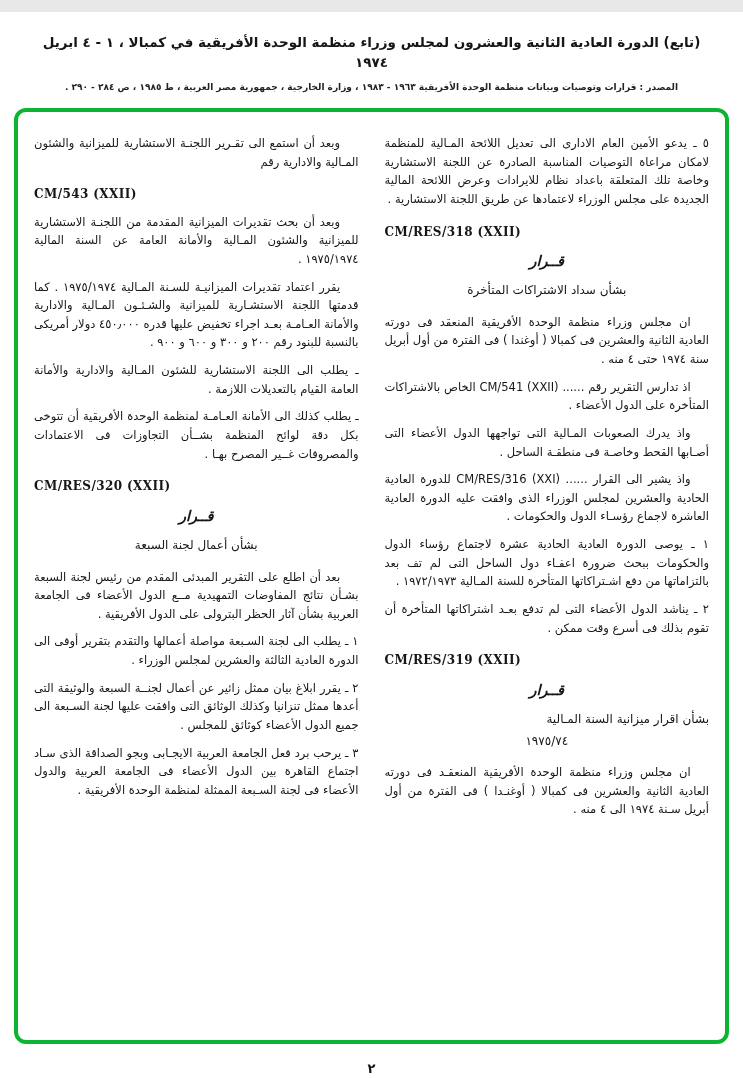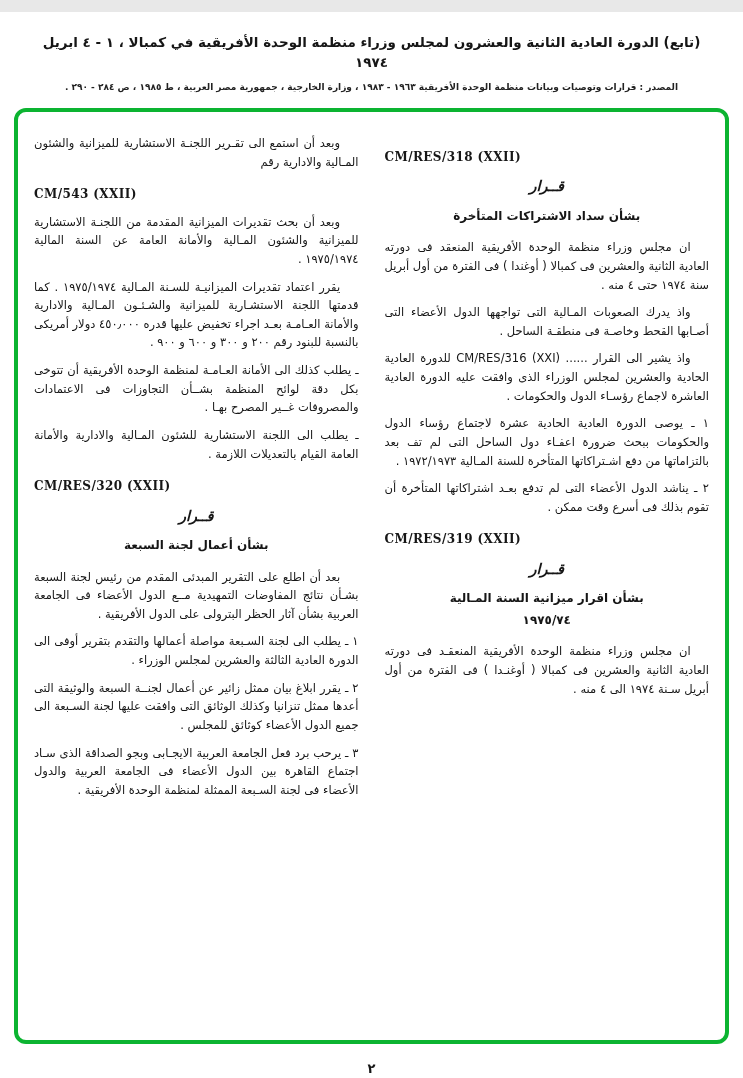--- a/index.html
+++ b/index.html
@@ -68,25 +68,25 @@
   }
   .heading {
     text-align: center;
     font-weight: bold;
     font-size: 14.5px;
     margin: 4px 0 8px 0;
     font-style: italic;
   }
   .subject {
     text-align: center;
-    font-weight: bold;
+    font-weight: normal;
     font-size: 12px;
     margin: 0 0 12px 0;
   }
-  .subject.tight { margin-bottom: 2px; }
+  .subject.tight { margin-bottom: 2px; text-align: right; }
   
   .page-number {
     position: absolute;
     bottom: 14px;
     left: 0;
     right: 0;
     text-align: center;
     font-size: 13px;
     font-weight: bold;
   }
@@ -98,42 +98,44 @@
 
   <div class="header">
     <div class="doc-title">(تابع) الدورة العادية الثانية والعشرون لمجلس وزراء منظمة الوحدة الأفريقية في كمبالا ، ١ - ٤ ابريل ١٩٧٤</div>
     <div class="doc-source">المصدر : قرارات وتوصيات وبيانات منظمة الوحدة الأفريقية ١٩٦٣ - ١٩٨٣ ، وزارة الخارجية ، جمهورية مصر العربية ، ط ١٩٨٥ ، ص ٢٨٤ - ٢٩٠ .</div>
   </div>
 
   <div class="frame" style="border-color: rgb(12, 180, 49);">
     <div class="columns">
 
       <section class="col">
+        <p class="item">٥ ـ يدعو الأمين العام الادارى الى تعديل اللائحة المـالية للمنظمة لامكان مراعاة التوصيات المناسبة الصادرة عن اللجنة الاستشارية وخاصة تلك المتعلقة باعداد نظام للايرادات وعرض اللائحة المالية الجديدة على مجلس الوزراء لاعتمادها عن طريق اللجنة الاستشارية .</p>
         <div class="ref">CM/RES/318  (XXII)</div>
         <div class="heading">قــرار</div>
         <div class="subject">بشأن سداد الاشتراكات المتأخرة</div>
         <p class="para">ان مجلس وزراء منظمة الوحدة الأفريقية المنعقد فى دورته العادية الثانية والعشرين فى كمبالا ( أوغندا ) فى الفترة من أول أبريل سنة ١٩٧٤ حتى ٤ منه .</p>
+        <p class="para">اذ تدارس التقرير رقم ...... CM/541 (XXII) الخاص بالاشتراكات المتأخرة على الدول الأعضاء .</p>
         <p class="para">واذ يدرك الصعوبات المـالية التى تواجهها الدول الأعضاء التى أصـابها القحط وخاصـة فى منطقـة الساحل .</p>
         <p class="para">واذ يشير الى القرار ...... CM/RES/316 (XXI) للدورة العادية الحادية والعشرين لمجلس الوزراء الذى وافقت عليه الدورة العادية العاشرة لاجماع رؤسـاء الدول والحكومات .</p>
         <p class="item">١ ـ يوصى الدورة العادية الحادية عشرة لاجتماع رؤساء الدول والحكومات ببحث ضرورة اعفـاء دول الساحل التى لم تف بعد بالتزاماتها من دفع اشـتراكاتها المتأخرة للسنة المـالية ١٩٧٢/١٩٧٣ .</p>
         <p class="item">٢ ـ يناشد الدول الأعضاء التى لم تدفع بعـد اشتراكاتها المتأخرة أن تقوم بذلك فى أسرع وقت ممكن .</p>
         <div class="ref">CM/RES/319  (XXII)</div>
         <div class="heading">قــرار</div>
         <div class="subject tight">بشأن اقرار ميزانية السنة المـالية</div>
         <div class="subject">١٩٧٥/٧٤</div>
         <p class="para">ان مجلس وزراء منظمة الوحدة الأفريقية المنعقـد فى دورته العادية الثانية والعشرين فى كمبالا ( أوغنـدا ) فى الفترة من أول أبريل سـنة ١٩٧٤ الى ٤ منه .</p>
       </section>
 
       <section class="col">
         <p class="para">وبعد أن استمع الى تقـرير اللجنـة الاستشارية للميزانية والشئون المـالية والادارية رقم</p>
         <div class="ref">CM/543  (XXII)</div>
         <p class="para">وبعد أن بحث تقديرات الميزانية المقدمة من اللجنـة الاستشارية للميزانية والشئون المـالية والأمانة العامة عن السنة المالية ١٩٧٥/١٩٧٤ .</p>
         <p class="para">يقرر اعتماد تقديرات الميزانيـة للسـنة المـالية ١٩٧٥/١٩٧٤ . كما قدمتها اللجنة الاستشـارية للميزانية والشـئـون المـالية والادارية والأمانة العـامـة بعـد اجراء تخفيض عليها قدره ٤٥٠٫٠٠٠ دولار أمريكى بالنسبة للبنود رقم ٢٠٠ و ٣٠٠ و ٦٠٠ و ٩٠٠ .</p>
+        <p class="item">ـ يطلب الى اللجنة الاستشارية للشئون المـالية والادارية والأمانة العامة القيام بالتعديلات اللازمة .</p>
         <p class="item">ـ يطلب كذلك الى الأمانة العـامـة لمنظمة الوحدة الأفريقية أن تتوخى بكل دقة لوائح المنظمة بشــأن التجاوزات فى الاعتمادات والمصروفات غــير المصرح بهـا .</p>
-        <p class="item">ـ يطلب الى اللجنة الاستشارية للشئون المـالية والادارية والأمانة العامة القيام بالتعديلات اللازمة .</p>
         <div class="ref">CM/RES/320  (XXII)</div>
         <div class="heading">قــرار</div>
         <div class="subject">بشأن أعمال لجنة السبعة</div>
         <p class="para">بعد أن اطلع على التقرير المبدئى المقدم من رئيس لجنة السبعة بشـأن نتائج المفاوضات التمهيدية مــع الدول الأعضاء فى الجامعة العربية بشأن آثار الحظر البترولى على الدول الأفريقية .</p>
         <p class="item">١ ـ يطلب الى لجنة السـبعة مواصلة أعمالها والتقدم بتقرير أوفى الى الدورة العادية الثالثة والعشرين لمجلس الوزراء .</p>
         <p class="item">٢ ـ يقرر ابلاغ بيان ممثل زائير عن أعمال لجنــة السبعة والوثيقة التى أعدها ممثل تنزانيا وكذلك الوثائق التى وافقت عليها لجنة السـبعة الى جميع الدول الأعضاء كوثائق للمجلس .</p>
         <p class="item">٣ ـ يرحب برد فعل الجامعة العربية الايجـابى وبجو الصداقة الذى سـاد اجتماع القاهرة بين الدول الأعضاء فى الجامعة العربية والدول الأعضاء فى لجنة السـبعة الممثلة لمنظمة الوحدة الأفريقية .</p>
       </section>
 
     </div>

